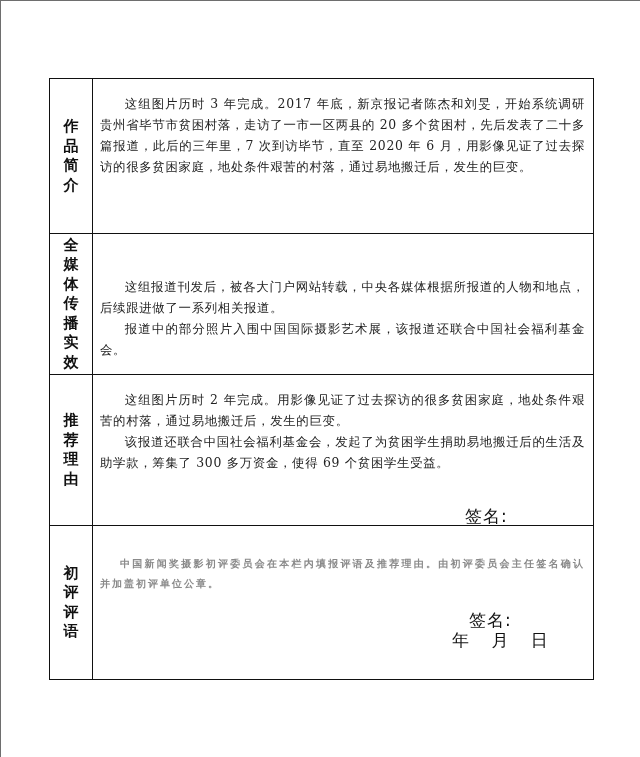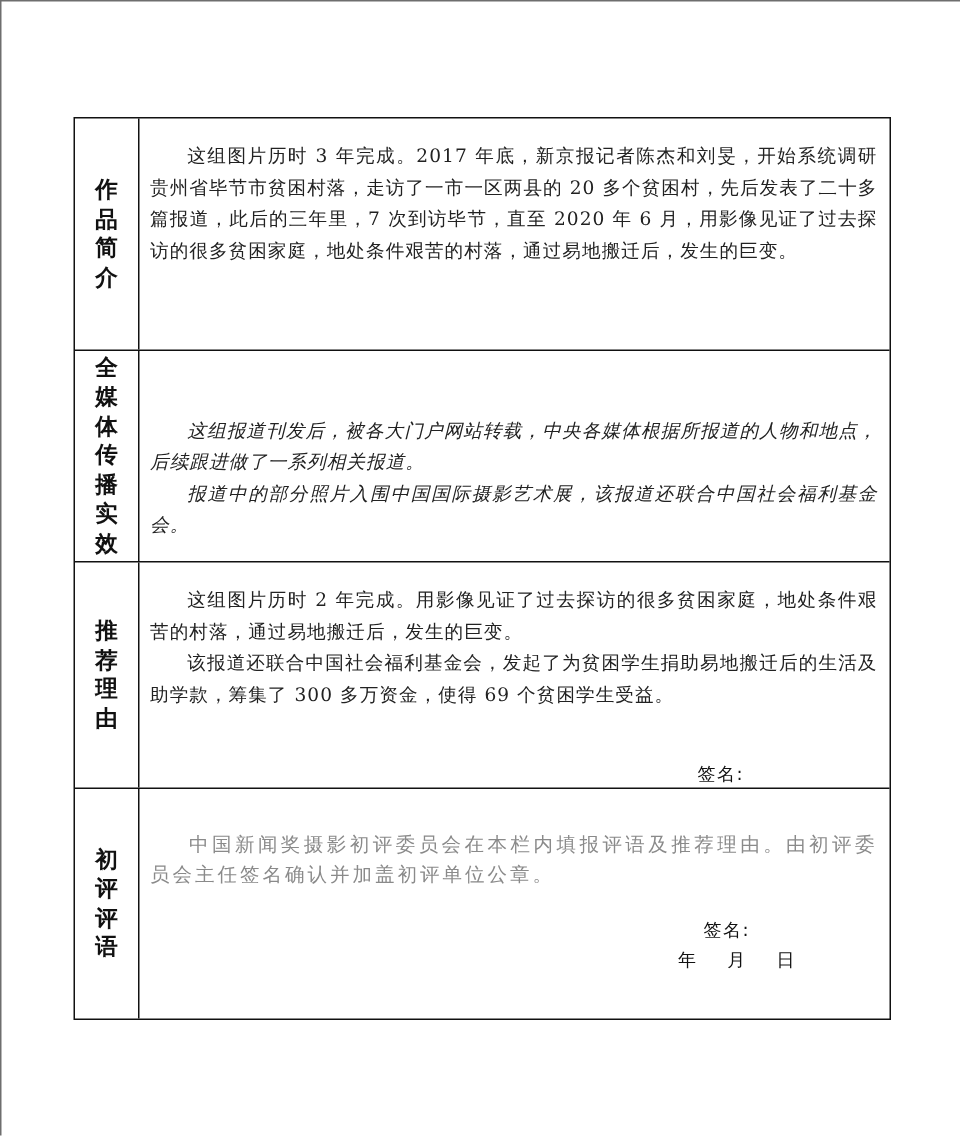--- a/index.html
+++ b/index.html
@@ -51,36 +51,37 @@
       font-size: 12.4px;
       line-height: 21px;
       letter-spacing: 0.7px;
       color: #222;
     }
     .content p { margin: 0; text-indent: 2em; text-align: justify; text-align-last: left; }
 
     .r1 { height: 155px; }
     .r1 .content { padding-top: 14px; }
     .r2 { height: 141px; }
-    .r2 .content { padding-top: 42px; font-style: italic; }
+    .r2 .content { padding-top: 42px; }
     .r3 { height: 151px; }
     .r3 .content { padding-top: 14px; }
     .r4 { height: 153px; }
     .r4 .content { padding-top: 28px; }
 
     .note {
-      font-size: 13px;
+      font-size: 10px;
       line-height: 20px;
       letter-spacing: 2px;
       color: #8a8a8a;
+      font-weight: bold;
     }
     .sign {
       position: absolute;
       font-family: "DejaVu Sans", "Liberation Sans", sans-serif;
-      font-size: 12px;
+      font-size: 17px;
       color: #111;
       letter-spacing: 1px;
       white-space: nowrap;
     }
     .sign-r3 { left: 372px; top: 131px; }
     .sign-r4 { left: 376px; top: 84px; }
     .date-r4 { left: 359px; top: 104px; font-weight: normal; letter-spacing: 0; }
     .date-r4 span { display: inline-block; margin-right: 17px; }
   </style>
 </head>

